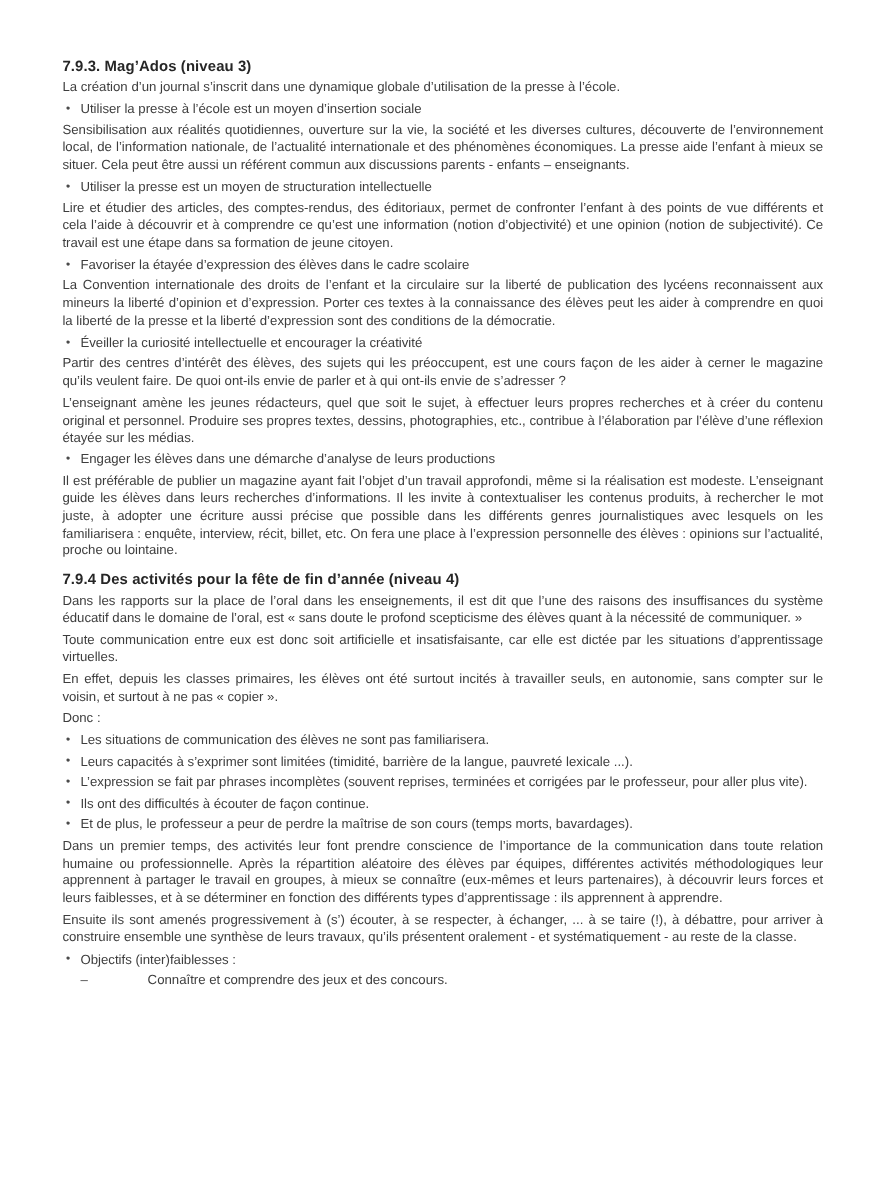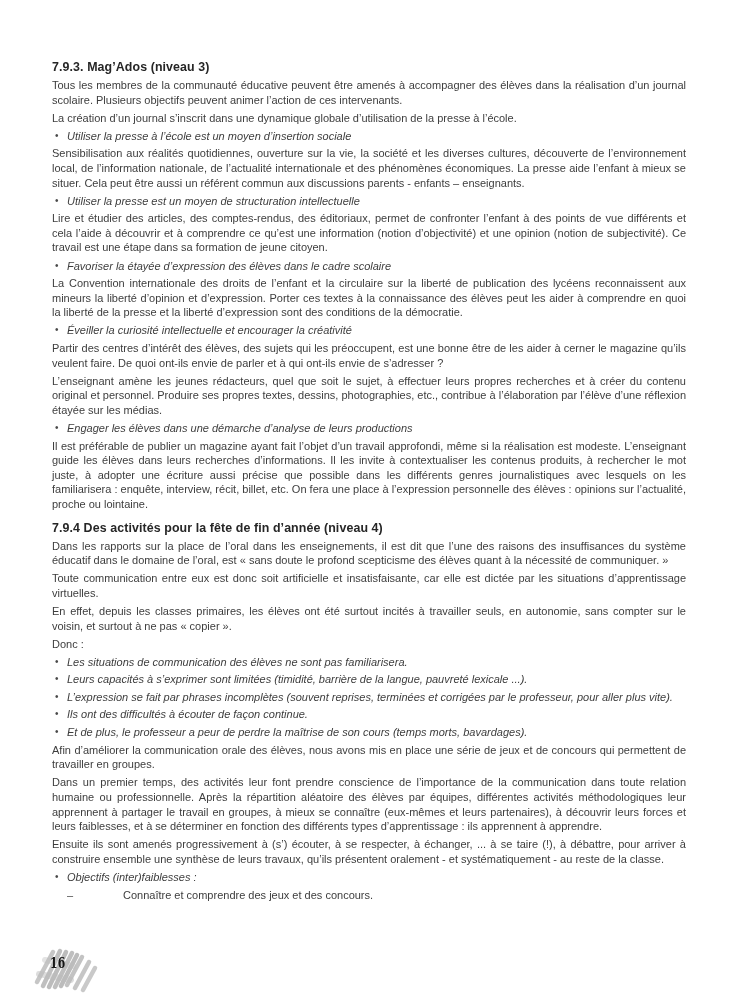--- a/index.html
+++ b/index.html
@@ -19,21 +19,21 @@
     position: absolute;
     top: 44px; left: 52px; right: 52px;
   }
   h2 {
     font-size: 12.4px;
     font-weight: bold;
     color: #262626;
     margin: 9px 0 4px 0;
     letter-spacing: 0.1px;
   }
-  h2.first { margin-top: 16px; }
+  h2.first { margin-top: 4px; }
   p.para {
     font-size: 11px;
     line-height: 14.6px;
     text-align: justify;
     margin: 0 0 3.5px 0;
   }
   .bullet {
     display: flex;
     margin: 0 0 3px 0;
     font-size: 11px;
@@ -41,21 +41,20 @@
   }
   .bullet .marker {
     flex: 0 0 12px;
     padding-left: 3px;
     color: #4a4a4a;
     font-size: 10px;
   }
   .bullet .btext {
     flex: 1;
     text-align: justify;
-    font-style: italic;
   }
   .dash-item {
     display: flex;
     margin: 0 0 3px 0;
     padding-left: 15px;
     font-size: 11px;
     line-height: 14.6px;
   }
   .dash-item .marker {
     flex: 0 0 10px;
@@ -83,42 +82,41 @@
     letter-spacing: 0.5px;
   }
 </style>
 </head>
 <body>
 
 <div class="page">
   <div class="content">
 
     <h2 class="first">7.9.3. Mag’Ados (niveau 3)</h2>
-    <p class="para">Tous les membres de la communauté éducative peuvent être amenés à accompagner des élèves dans la réalisation d’un journal scolaire. Plusieurs objectifs peuvent animer l’action de ces intervenants.</p>
     <p class="para">La création d’un journal s’inscrit dans une dynamique globale d’utilisation de la presse à l’école.</p>
     <div class="bullet">
       <span class="marker">•</span>
       <span class="btext">Utiliser la presse à l’école est un moyen d’insertion sociale</span>
     </div>
     <p class="para">Sensibilisation aux réalités quotidiennes, ouverture sur la vie, la société et les diverses cultures, découverte de l’environnement local, de l’information nationale, de l’actualité internationale et des phénomènes économiques. La presse aide l’enfant à mieux se situer. Cela peut être aussi un référent commun aux discussions parents - enfants – enseignants.</p>
     <div class="bullet">
       <span class="marker">•</span>
       <span class="btext">Utiliser la presse est un moyen de structuration intellectuelle</span>
     </div>
     <p class="para">Lire et étudier des articles, des comptes-rendus, des éditoriaux, permet de confronter l’enfant à des points de vue différents et cela l’aide à découvrir et à comprendre ce qu’est une information (notion d’objectivité) et une opinion (notion de subjectivité). Ce travail est une étape dans sa formation de jeune citoyen.</p>
     <div class="bullet">
       <span class="marker">•</span>
       <span class="btext">Favoriser la étayée d’expression des élèves dans le cadre scolaire</span>
     </div>
     <p class="para">La Convention internationale des droits de l’enfant et la circulaire sur la liberté de publication des lycéens reconnaissent aux mineurs la liberté d’opinion et d’expression. Porter ces textes à la connaissance des élèves peut les aider à comprendre en quoi la liberté de la presse et la liberté d’expression sont des conditions de la démocratie.</p>
     <div class="bullet">
       <span class="marker">•</span>
       <span class="btext">Éveiller la curiosité intellectuelle et encourager la créativité</span>
     </div>
-    <p class="para">Partir des centres d’intérêt des élèves, des sujets qui les préoccupent, est une bonne être de les aider à cerner le magazine qu’ils veulent faire. De quoi ont-ils envie de parler et à qui ont-ils envie de s’adresser ?</p>
+    <p class="para">Partir des centres d’intérêt des élèves, des sujets qui les préoccupent, est une cours façon de les aider à cerner le magazine qu’ils veulent faire. De quoi ont-ils envie de parler et à qui ont-ils envie de s’adresser ?</p>
     <p class="para">L’enseignant amène les jeunes rédacteurs, quel que soit le sujet, à effectuer leurs propres recherches et à créer du contenu original et personnel. Produire ses propres textes, dessins, photographies, etc., contribue à l’élaboration par l’élève d’une réflexion étayée sur les médias.</p>
     <div class="bullet">
       <span class="marker">•</span>
       <span class="btext">Engager les élèves dans une démarche d’analyse de leurs productions</span>
     </div>
     <p class="para">Il est préférable de publier un magazine ayant fait l’objet d’un travail approfondi, même si la réalisation est modeste. L’enseignant guide les élèves dans leurs recherches d’informations. Il les invite à contextualiser les contenus produits, à rechercher le mot juste, à adopter une écriture aussi précise que possible dans les différents genres journalistiques avec lesquels on les familiarisera : enquête, interview, récit, billet, etc. On fera une place à l’expression personnelle des élèves : opinions sur l’actualité, proche ou lointaine.</p>
 
     <h2>7.9.4 Des activités pour la fête de fin d’année (niveau 4)</h2>
     <p class="para">Dans les rapports sur la place de l’oral dans les enseignements, il est dit que l’une des raisons des insuffisances du système éducatif dans le domaine de l’oral, est « sans doute le profond scepticisme des élèves quant à la nécessité de communiquer. »</p>
     <p class="para">Toute communication entre eux est donc soit artificielle et insatisfaisante, car elle est dictée par les situations d’apprentissage virtuelles.</p>
@@ -137,44 +135,26 @@
       <span class="btext">L’expression se fait par phrases incomplètes (souvent reprises, terminées et corrigées par le professeur, pour aller plus vite).</span>
     </div>
     <div class="bullet">
       <span class="marker">•</span>
       <span class="btext">Ils ont des difficultés à écouter de façon continue.</span>
     </div>
     <div class="bullet">
       <span class="marker">•</span>
       <span class="btext">Et de plus, le professeur a peur de perdre la maîtrise de son cours (temps morts, bavardages).</span>
     </div>
-    <p class="para">Afin d’améliorer la communication orale des élèves, nous avons mis en place une série de jeux et de concours qui permettent de travailler en groupes.</p>
     <p class="para">Dans un premier temps, des activités leur font prendre conscience de l’importance de la communication dans toute relation humaine ou professionnelle. Après la répartition aléatoire des élèves par équipes, différentes activités méthodologiques leur apprennent à partager le travail en groupes, à mieux se connaître (eux-mêmes et leurs partenaires), à découvrir leurs forces et leurs faiblesses, et à se déterminer en fonction des différents types d’apprentissage : ils apprennent à apprendre.</p>
     <p class="para">Ensuite ils sont amenés progressivement à (s’) écouter, à se respecter, à échanger, ... à se taire (!), à débattre, pour arriver à construire ensemble une synthèse de leurs travaux, qu’ils présentent oralement - et systématiquement - au reste de la classe.</p>
     <div class="bullet">
       <span class="marker">•</span>
       <span class="btext">Objectifs (inter)faiblesses :</span>
     </div>
     <div class="dash-item">
       <span class="marker">–</span>
       <span class="btext">Connaître et comprendre des jeux et des concours.</span>
     </div>
 
   </div>
 
-  <div class="pagenum-wrap">
-    <svg width="70" height="50" viewBox="0 0 70 50">
-      <g stroke="#bcbcbc" stroke-width="4.5" stroke-linecap="round" fill="none">
-        <path d="M4 38 L20 8" opacity="0.85"></path>
-        <path d="M10 42 L27 7" opacity="0.95"></path>
-        <path d="M16 43 L33 8"></path>
-        <path d="M22 43 L39 9" opacity="0.95"></path>
-        <path d="M28 42 L44 11"></path>
-        <path d="M34 41 L49 13" opacity="0.9"></path>
-        <path d="M42 44 L56 18" opacity="0.85"></path>
-        <path d="M50 46 L62 24" opacity="0.8"></path>
-        <path d="M6 30 L38 36" opacity="0.5" stroke-width="6"></path>
-        <path d="M12 16 L40 22" opacity="0.4" stroke-width="6"></path>
-      </g>
-    </svg>
-    <span class="pagenum">16</span>
-  </div>
 </div>
 
 </body></html>

